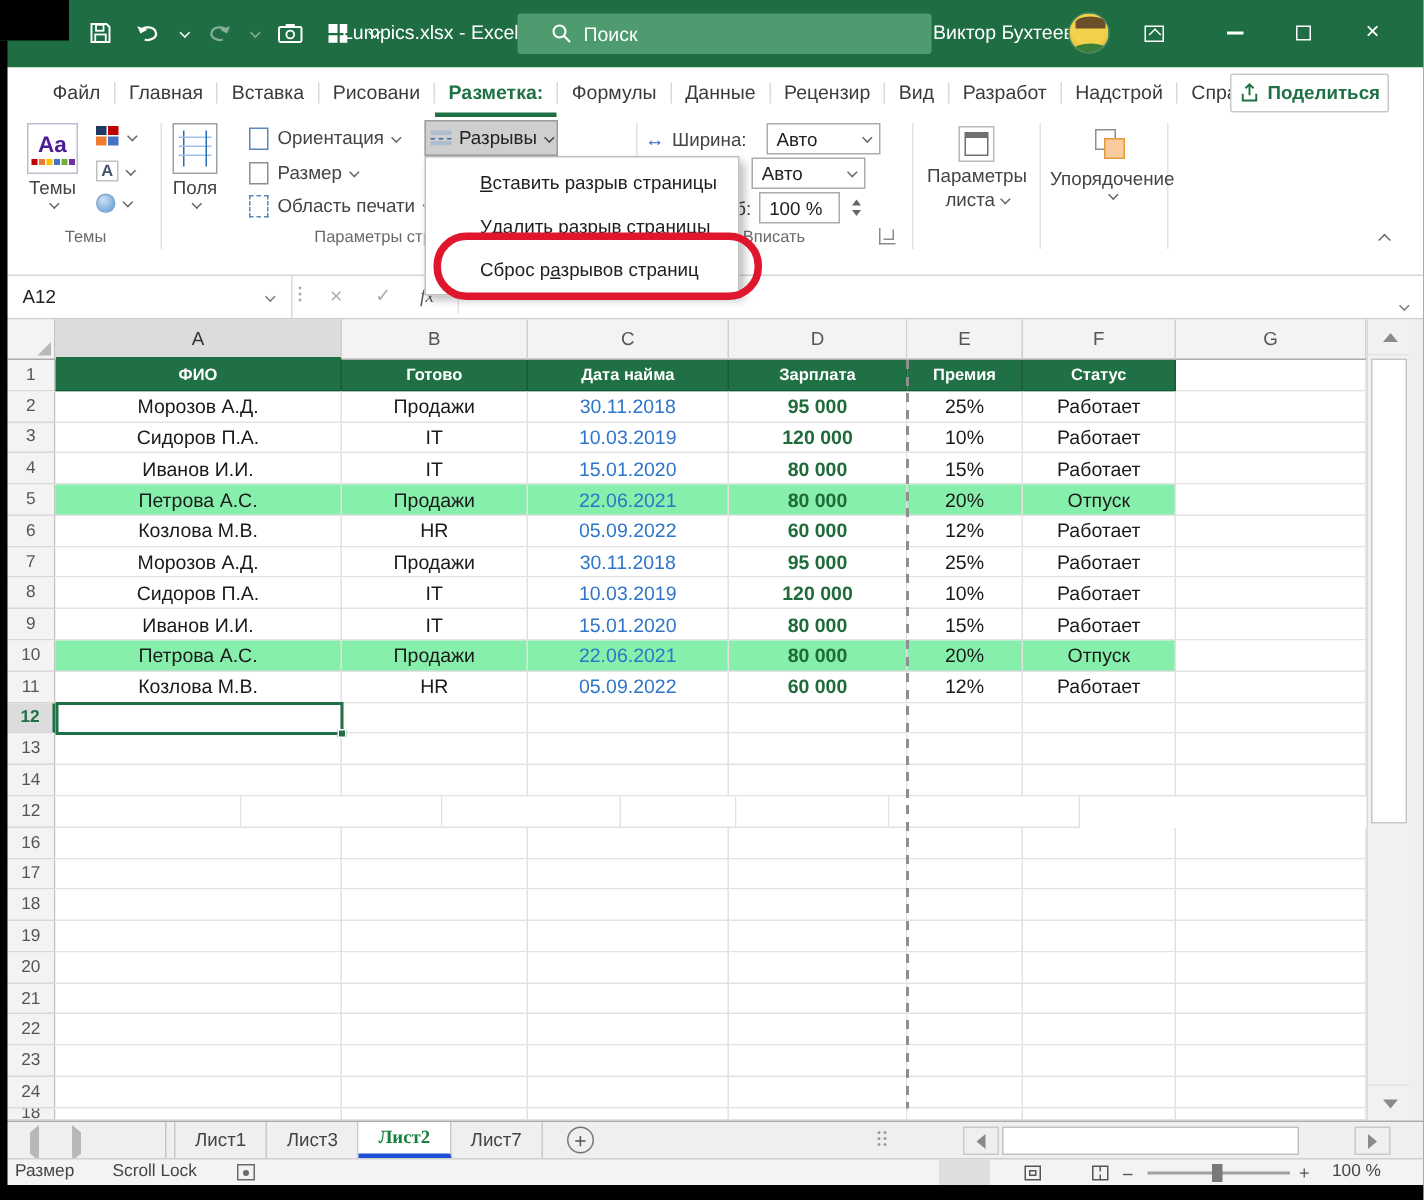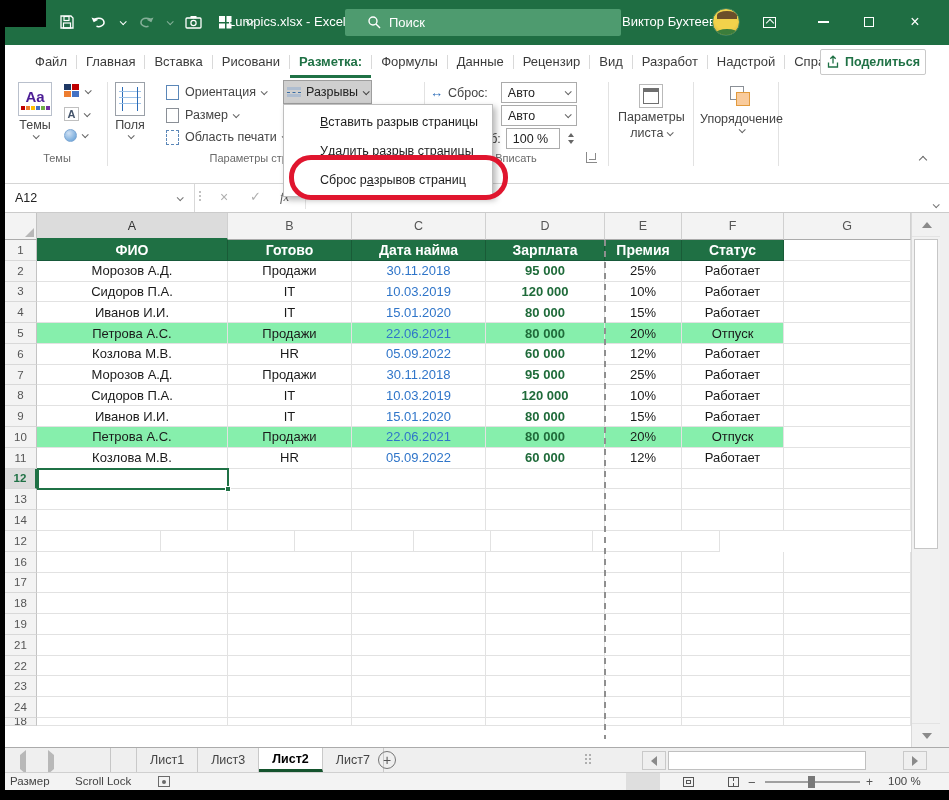--- a/index.html
+++ b/index.html
@@ -103,21 +103,21 @@
   .grid { position:absolute; left:5px; top:213px; width:906px; }
   .colheads { display:flex; height:27px; }
   .cornercell { width:32px; height:27px; background:#f3f3f3; border-right:1px solid #c3c3c3; border-bottom:1px solid #ababab; position:relative; }
   .cornercell i { position:absolute; right:2px; bottom:2px; width:0; height:0; border-left:9px solid transparent; border-bottom:9px solid #b8b8b8; }
   .colhead { height:27px; background:#f3f3f3; border-right:1px solid #d0d0d0; border-bottom:1px solid #ababab; display:flex; align-items:center; justify-content:center; font-size:12.5px; color:#555; }
   .colhead.sel { background:#dcdcdc; color:#333; border-bottom:2px solid #1f7145; }
   .xrow { display:flex; height:20.79px; }
   .rownum { width:32px; background:#f3f3f3; border-right:1px solid #c3c3c3; border-bottom:1px solid #d8d8d8; display:flex; align-items:center; justify-content:center; font-size:11.5px; color:#555; }
   .rownum.sel { background:#dcdcdc; color:#1f7145; font-weight:bold; border-right:2px solid #1f7145; }
   .cell { border-right:1px solid #e2e2e2; border-bottom:1px solid #e2e2e2; display:flex; align-items:center; justify-content:center; font-size:13px; color:#1a1a1a; white-space:nowrap; overflow:hidden; background:#fff; }
-  .cell.hdr { background:#1f7044; color:#fff; font-weight:bold; border-right:1px solid rgba(0,0,0,.18); border-bottom:1px solid #17593a; font-size:14px; }
+  .cell.hdr { background:#1f7044; color:#fff; font-weight:bold; border-right:1px solid rgba(0,0,0,.18); border-bottom:1px solid #17593a; font-size:11px; }
   .cell.date { color:#2f75c9; }
   .cell.salary { color:#1f6b3a; font-weight:bold; }
   .cell.shade { background:#86efac; }
   .cell.left { justify-content:flex-start; padding-left:3px; }
   .sliver { overflow:hidden; height:8px; display:flex; }
   .pagebreak-line { position:absolute; left:604px; top:240px; width:2px; height:499px; z-index:5;
     background:repeating-linear-gradient(180deg, #8f8f8f 0 6px, transparent 6px 11px); }
   .selection { position:absolute; left:37px; top:468px; width:192px; height:22px; border:2px solid #1f7145; z-index:6; }
   .selection i { position:absolute; right:-4px; bottom:-4px; width:6px; height:6px; background:#1f7145; border:1px solid #fff; }
 
@@ -129,24 +129,24 @@
   .tri-s { width:0;height:0;border-left:5px solid transparent;border-right:5px solid transparent;border-top:6px solid #8a8a8a; }
   .tri-w { width:0;height:0;border-top:5px solid transparent;border-bottom:5px solid transparent;border-right:6px solid #8a8a8a; }
   .tri-e { width:0;height:0;border-top:5px solid transparent;border-bottom:5px solid transparent;border-left:6px solid #8a8a8a; }
   .vs-thumb { position:absolute; left:2px; top:26px; width:24px; height:310px; background:#fff; border:1px solid #c6c6c6; }
   .rightgap { position:absolute; left:940px; top:213px; width:9px; height:534px; background:#efefef; }
 
   
   .sheetbar { position:absolute; left:0; top:747px; width:949px; height:25px; background:#efefef; border-top:1px solid #ababab; font-size:12.5px; color:#444; }
   .nav-arr { position:absolute; top:7px; }
   .sb-sep { position:absolute; left:110px; top:0; width:1px; height:25px; background:#c6c6c6; }
-  .stabs { position:absolute; left:116px; top:0; height:24px; display:flex;margin-left:20px; }
+  .stabs { position:absolute; left:116px; top:0; height:24px; display:flex; }
   .stab { padding:0 13px; display:flex; align-items:center; border-right:1px solid #c9c9c9; color:#444; }
   .stab:first-child { border-left:1px solid #c9c9c9; }
-  .stab.active { background:#fff; color:#000000; font-weight:bold; border-bottom:3px solid #14532d; }
+  .stab.active { background:#fff; color:#15803d; font-weight:bold; border-bottom:3px solid #1d4ed8;font-family:Liberation Serif, serif; }
   .newsheet { position:absolute; left:378px; top:3px; width:18px; height:18px; border:1.5px solid #767676; border-radius:50%; color:#555; display:flex; align-items:center; justify-content:center; font-size:14px; line-height:14px; }
   .hs-dots { position:absolute; left:585px; top:6px; display:grid; grid-template-columns:2px 2px; grid-template-rows:2px 2px 2px; gap:2px; }
   .hs-dots i { background:#9a9a9a; border-radius:50%; }
   .hscroll-larr { position:absolute; left:642px; top:3px; width:24px; height:19px; background:#efefef; border:1px solid #c9c9c9; display:flex; align-items:center; justify-content:center; }
   .hscroll-thumb { position:absolute; left:668px; top:3px; width:198px; height:19px; background:#fff; border:1px solid #c0c0c0; }
   .hscroll-rarr { position:absolute; left:903px; top:3px; width:24px; height:19px; background:#efefef; border:1px solid #c9c9c9; display:flex; align-items:center; justify-content:center; }
 
   
   .statusbar { position:absolute; left:0; top:772px; width:949px; height:18px; background:#f3f3f3; border-top:1px solid #d0d0d0; font-size:11.5px; color:#444; }
   .st-ready { position:absolute; left:10px; top:2px; }
@@ -349,21 +349,21 @@
       <span class="brk-icon">
           <i></i>
         </span>
       <span>Разрывы</span>
       <span class="chv sm" style="color:#444"></span>
     </div>
     <div class="grouplabel" style="left:265px">Параметры страницы</div>
 
     <div class="fitrow" style="top:4px;">
       <span class="arrows-lr">↔</span>
-      <span>Сброс:</span>
+      <span>Ширина:</span>
       <span class="combo" style="margin-left:8px">
           <span>Авто</span>
           <span class="chv sm"></span>
         </span>
     </div>
     <div class="fitrow" style="top:27px;">
       <span class="arrows-lr">↕</span>
       <span>Высота:</span>
       <span class="combo" style="margin-left:8px">
           <span>Авто</span>
@@ -637,20 +637,30 @@
         <div class="rownum">19</div>
         <div class="cell" style="width: 191px;"></div>
         <div class="cell" style="width: 124px;"></div>
         <div class="cell" style="width: 134px;"></div>
         <div class="cell" style="width: 119px;"></div>
         <div class="cell" style="width: 77px;"></div>
         <div class="cell" style="width: 102px;"></div>
         <div class="cell" style="width: 127px;"></div>
       </div>
       <div class="xrow">
+        <div class="rownum">20</div>
+        <div class="cell" style="width: 191px;"></div>
+        <div class="cell" style="width: 124px;"></div>
+        <div class="cell" style="width: 134px;"></div>
+        <div class="cell" style="width: 119px;"></div>
+        <div class="cell" style="width: 77px;"></div>
+        <div class="cell" style="width: 102px;"></div>
+        <div class="cell" style="width: 127px;"></div>
+      </div>
+      <div class="xrow">
         <div class="rownum">21</div>
         <div class="cell" style="width: 191px;"></div>
         <div class="cell" style="width: 124px;"></div>
         <div class="cell" style="width: 134px;"></div>
         <div class="cell" style="width: 119px;"></div>
         <div class="cell" style="width: 77px;"></div>
         <div class="cell" style="width: 102px;"></div>
         <div class="cell" style="width: 127px;"></div>
       </div>
       <div class="xrow">

